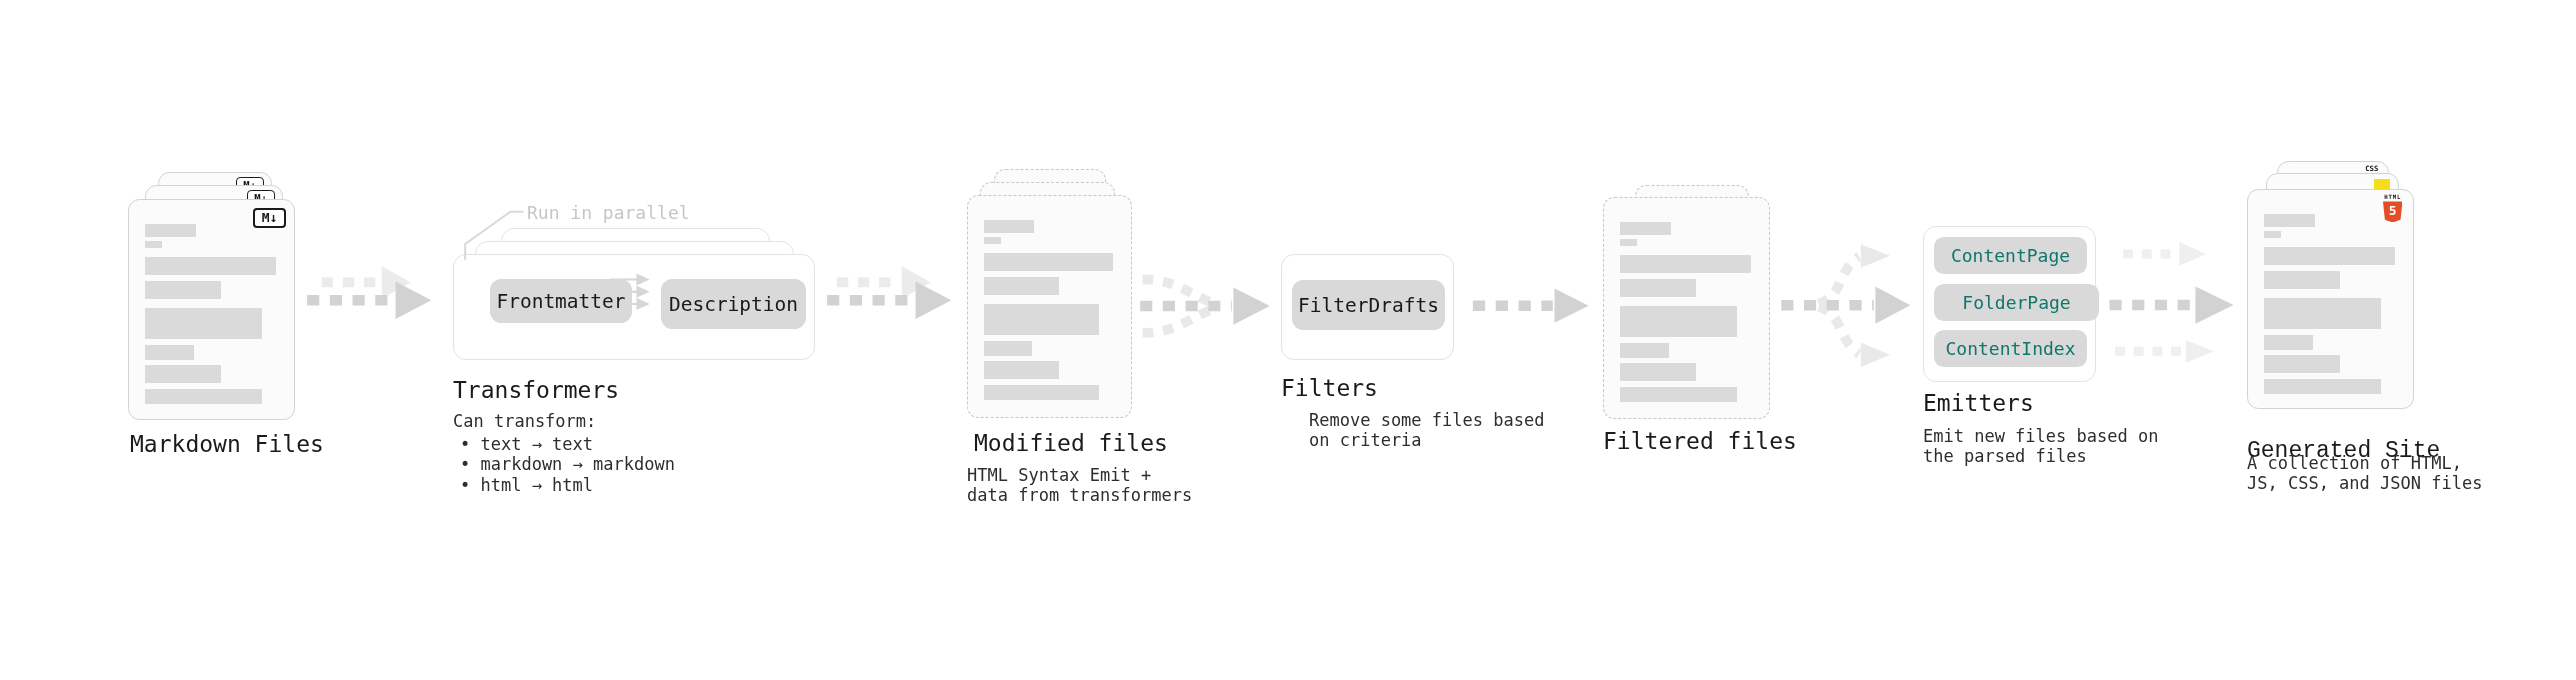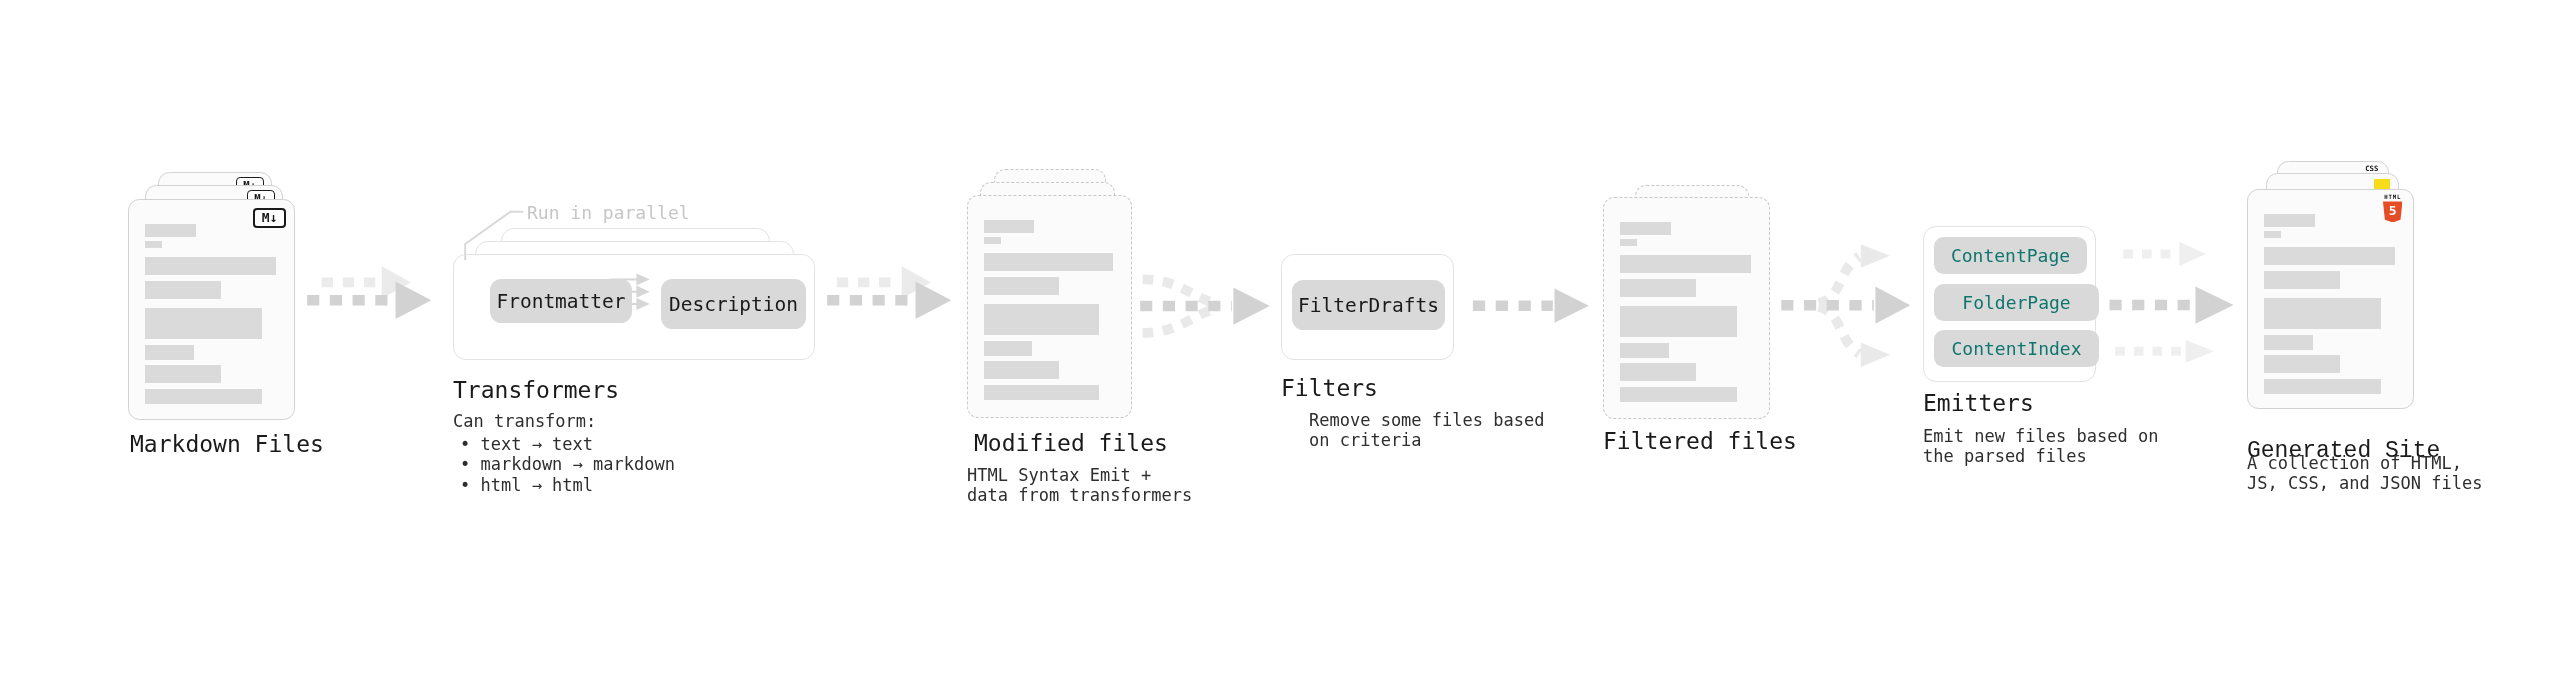--- a/index.html
+++ b/index.html
@@ -189,21 +189,21 @@
     <polygon points="102,9 138,23 102,38" fill="#e9e9e9"></polygon>
     <path d="M 50 86 C 80 94 74 128 100 144" stroke="#e9e9e9" stroke-width="12" stroke-dasharray="13 12" fill="none"></path>
     <polygon points="102,130 138,145 102,160" fill="#e9e9e9"></polygon>
     <line x1="4" y1="84" x2="118" y2="84" stroke="#d2d2d2" stroke-width="13" stroke-dasharray="15 13" fill="none"></line>
     <polygon points="120,61 163,84 120,107" fill="#d2d2d2"></polygon>
   </svg>
 
   <div class="container-box" style="left:1923px; top:226px; width:173px; height:156px;"></div>
   <div class="emit-btn" style="left:1934px; top:237px; width:153px; height:37px;">ContentPage</div>
   <div class="emit-btn" style="left:1934px; top:284px; width:165px; height:37px;">FolderPage</div>
-  <div class="emit-btn" style="left:1934px; top:330px; width:165px; height:37px;">ContentIndex</div>
+  <div class="emit-btn" style="left:1934px; top:330px; width:153px; height:37px;">ContentIndex</div>
   <div class="stage-label" style="left:1923px; top:391px;">Emitters</div>
   <div class="stage-caption" style="left:1923px; top:426px;">Emit new files based on
 the parsed files</div>
 
   <svg class="abs" style="left:2103px; top:236px;" width="146" height="130" viewBox="0 0 180 160">
     <line x1="25" y1="22" x2="92" y2="22" stroke="#efefef" stroke-width="11" stroke-dasharray="12 11" fill="none"></line>
     <polygon points="94,7 127,22 94,37" fill="#efefef"></polygon>
     <line x1="15" y1="142" x2="100" y2="142" stroke="#efefef" stroke-width="11" stroke-dasharray="12 11" fill="none"></line>
     <polygon points="102,128 137,142 102,156" fill="#efefef"></polygon>
     <line x1="8" y1="85" x2="112" y2="85" stroke="#d2d2d2" stroke-width="13" stroke-dasharray="15 13" fill="none"></line>

